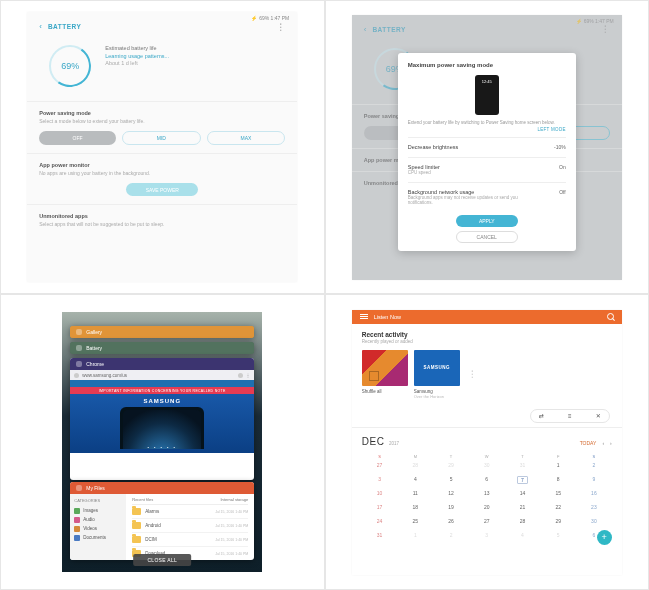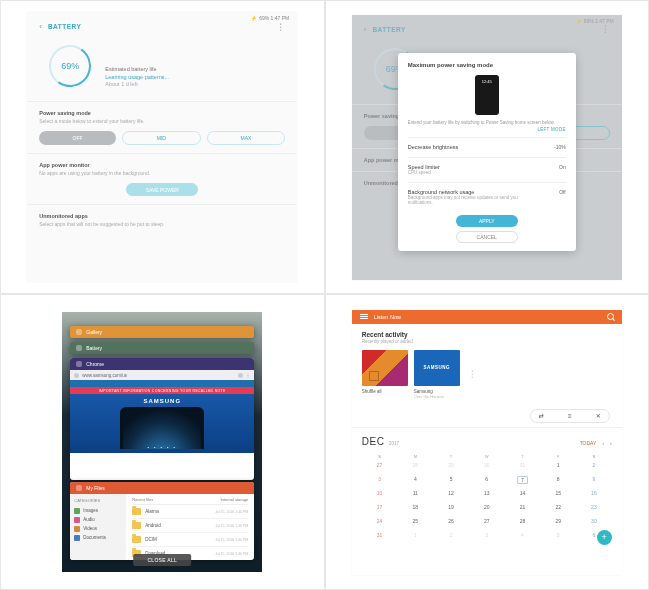--- a/index.html
+++ b/index.html
@@ -7,21 +7,21 @@
   .grid { display: grid; grid-template-columns: 1fr 1fr; grid-template-rows: 294px 296px; width: 649px; height: 590px; }
   .cell { border: 1px solid #e6e6e6; padding: 10px 12px; background: #fff; display: flex; align-items: center; justify-content: center; overflow: hidden; }
 
   
   .p1-device { width: 270px; height: 270px; background: #fafafa; position: relative; font-size: 5.5px; color: #444; box-shadow: 0 0 2px rgba(0,0,0,.05); }
   .p1-status { position: absolute; top: 3px; right: 8px; font-size: 5px; color: #888; }
   .p1-header { display: flex; justify-content: space-between; align-items: center; padding: 10px 12px 6px; }
   .p1-back { color: #3aa7c7; font-size: 8px; }
   .p1-title { color: #3aa7c7; font-weight: 600; letter-spacing: .5px; font-size: 6.5px; }
   .p1-more { color: #888; font-size: 9px; line-height: 6px; }
-  .p1-hero { display: flex; align-items: flex-end; gap: 14px; padding: 8px 22px 14px; }
+  .p1-hero { display: flex; align-items: flex-start; gap: 14px; padding: 8px 22px 14px; }
   .p1-ring { width: 42px; height: 42px; border-radius: 50%; border: 2px solid #d0ecf3; display: flex; align-items: center; justify-content: center; color: #3aa7c7; font-size: 9px; font-weight: 500; position: relative; }
   .p1-ring::before { content:""; position:absolute; inset:-2px; border-radius:50%; border:2px solid transparent; border-top-color:#44b5d4; border-right-color:#44b5d4; transform: rotate(80deg); }
   .p1-hero-text .l1 { color: #777; }
   .p1-hero-text .l2 { color: #3aa7c7; margin-top: 2px; }
   .p1-hero-text .l3 { color: #aaa; margin-top: 1px; }
   .p1-section { padding: 8px 12px; border-top: 1px solid #eee; }
   .p1-sec-title { color: #555; font-weight: 600; }
   .p1-sec-sub { color: #aaa; margin-top: 2px; font-size: 5px; }
   .p1-segs { display: flex; gap: 6px; margin-top: 7px; }
   .p1-seg { flex: 1; height: 14px; border-radius: 7px; display: flex; align-items: center; justify-content: center; font-size: 5px; }

